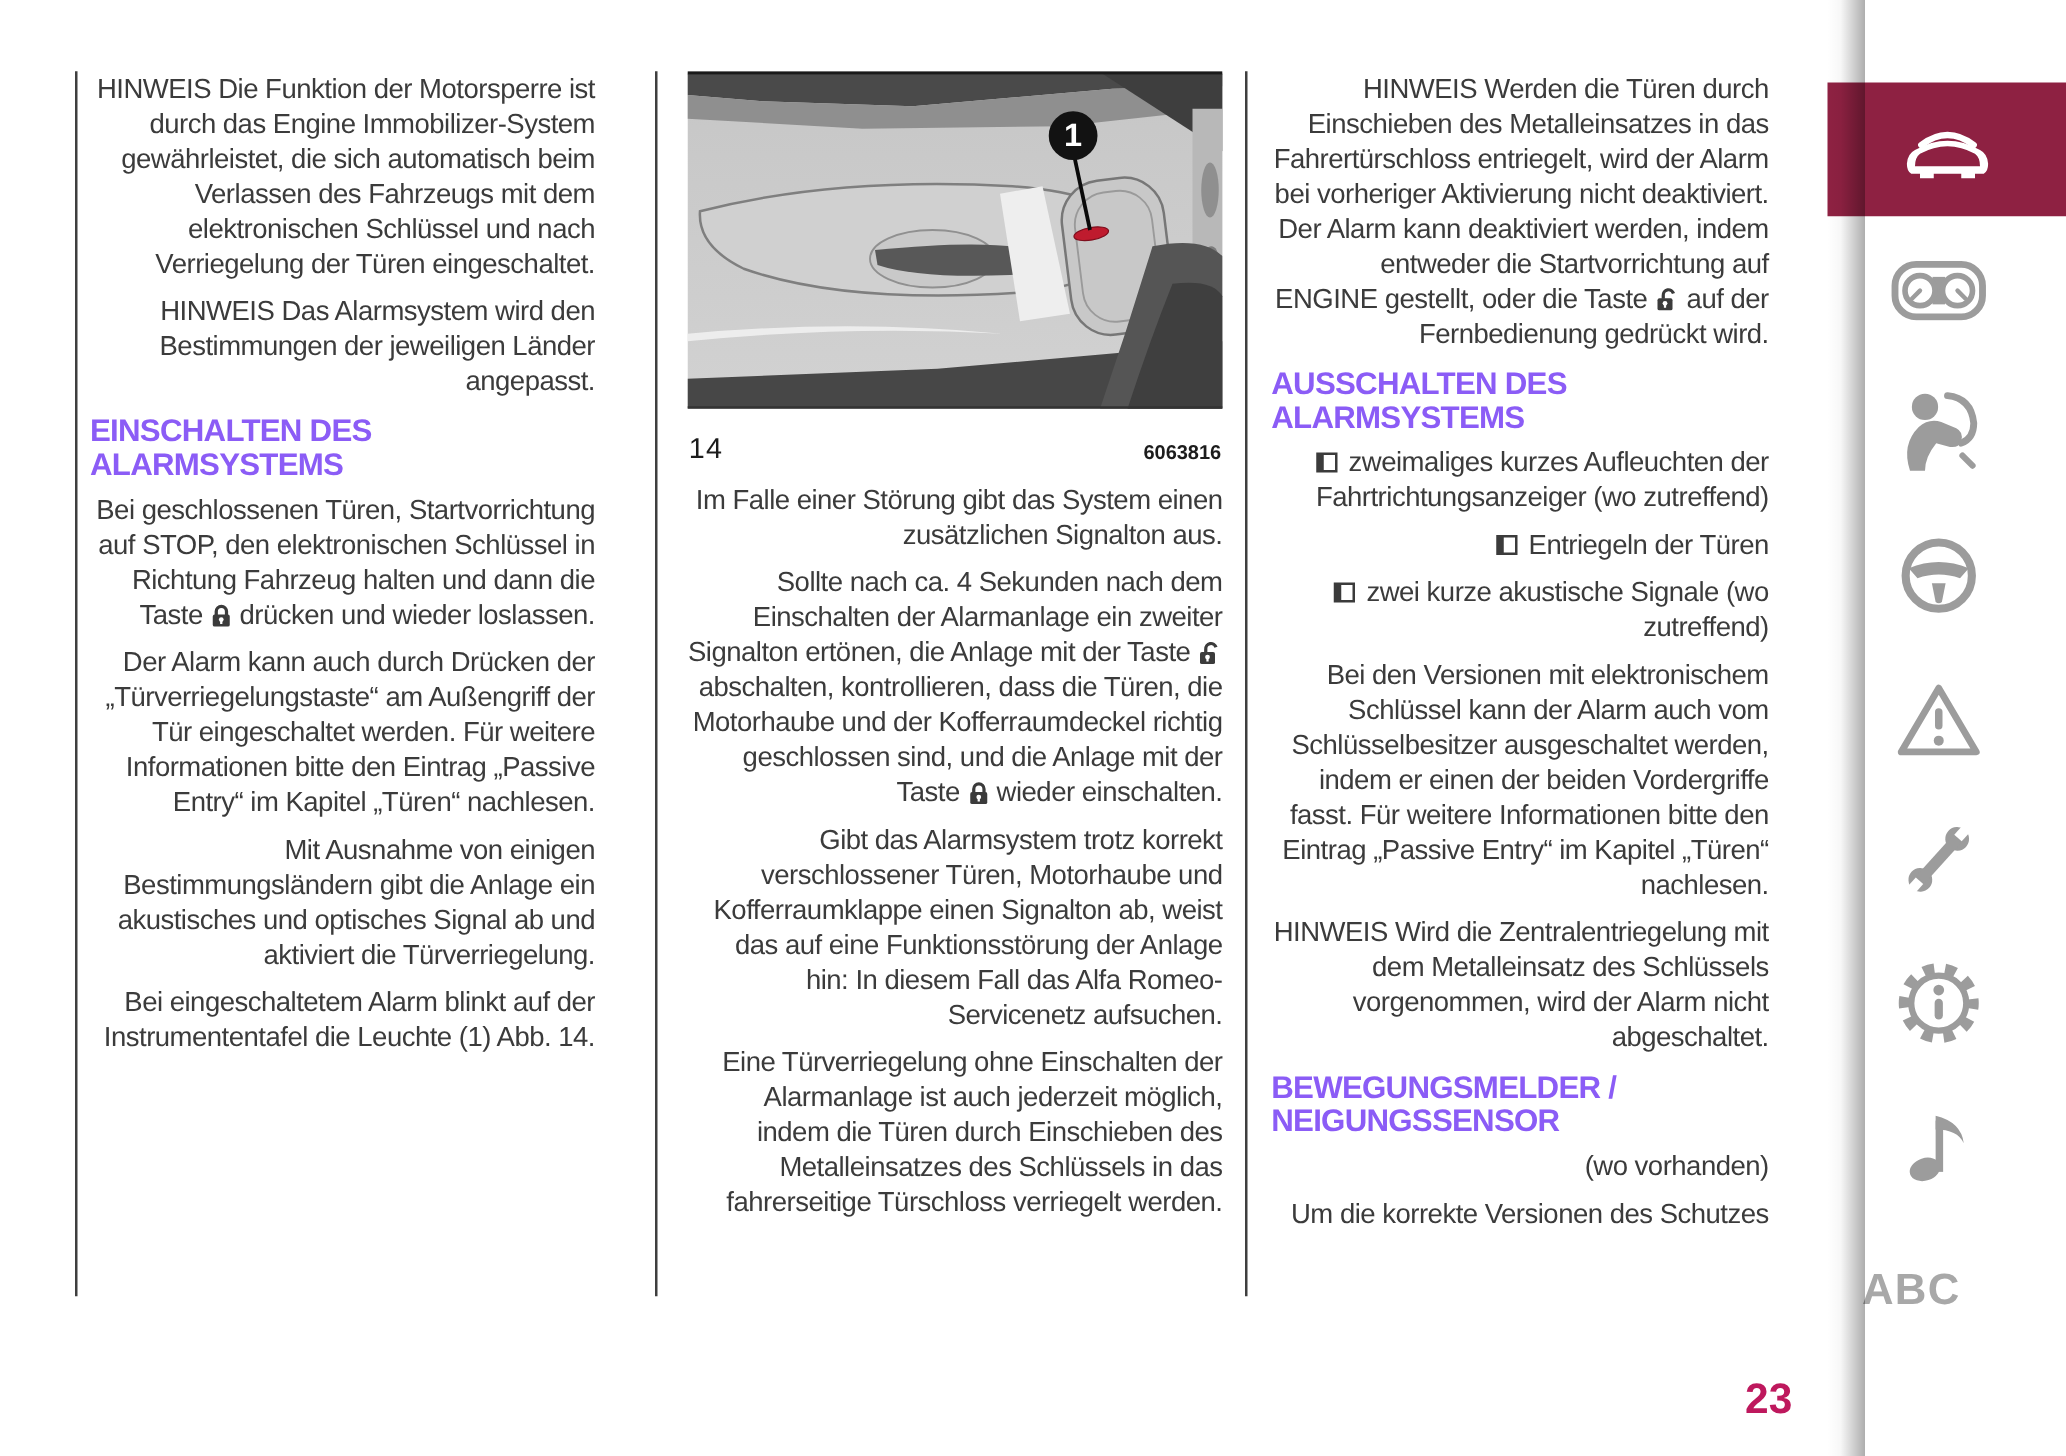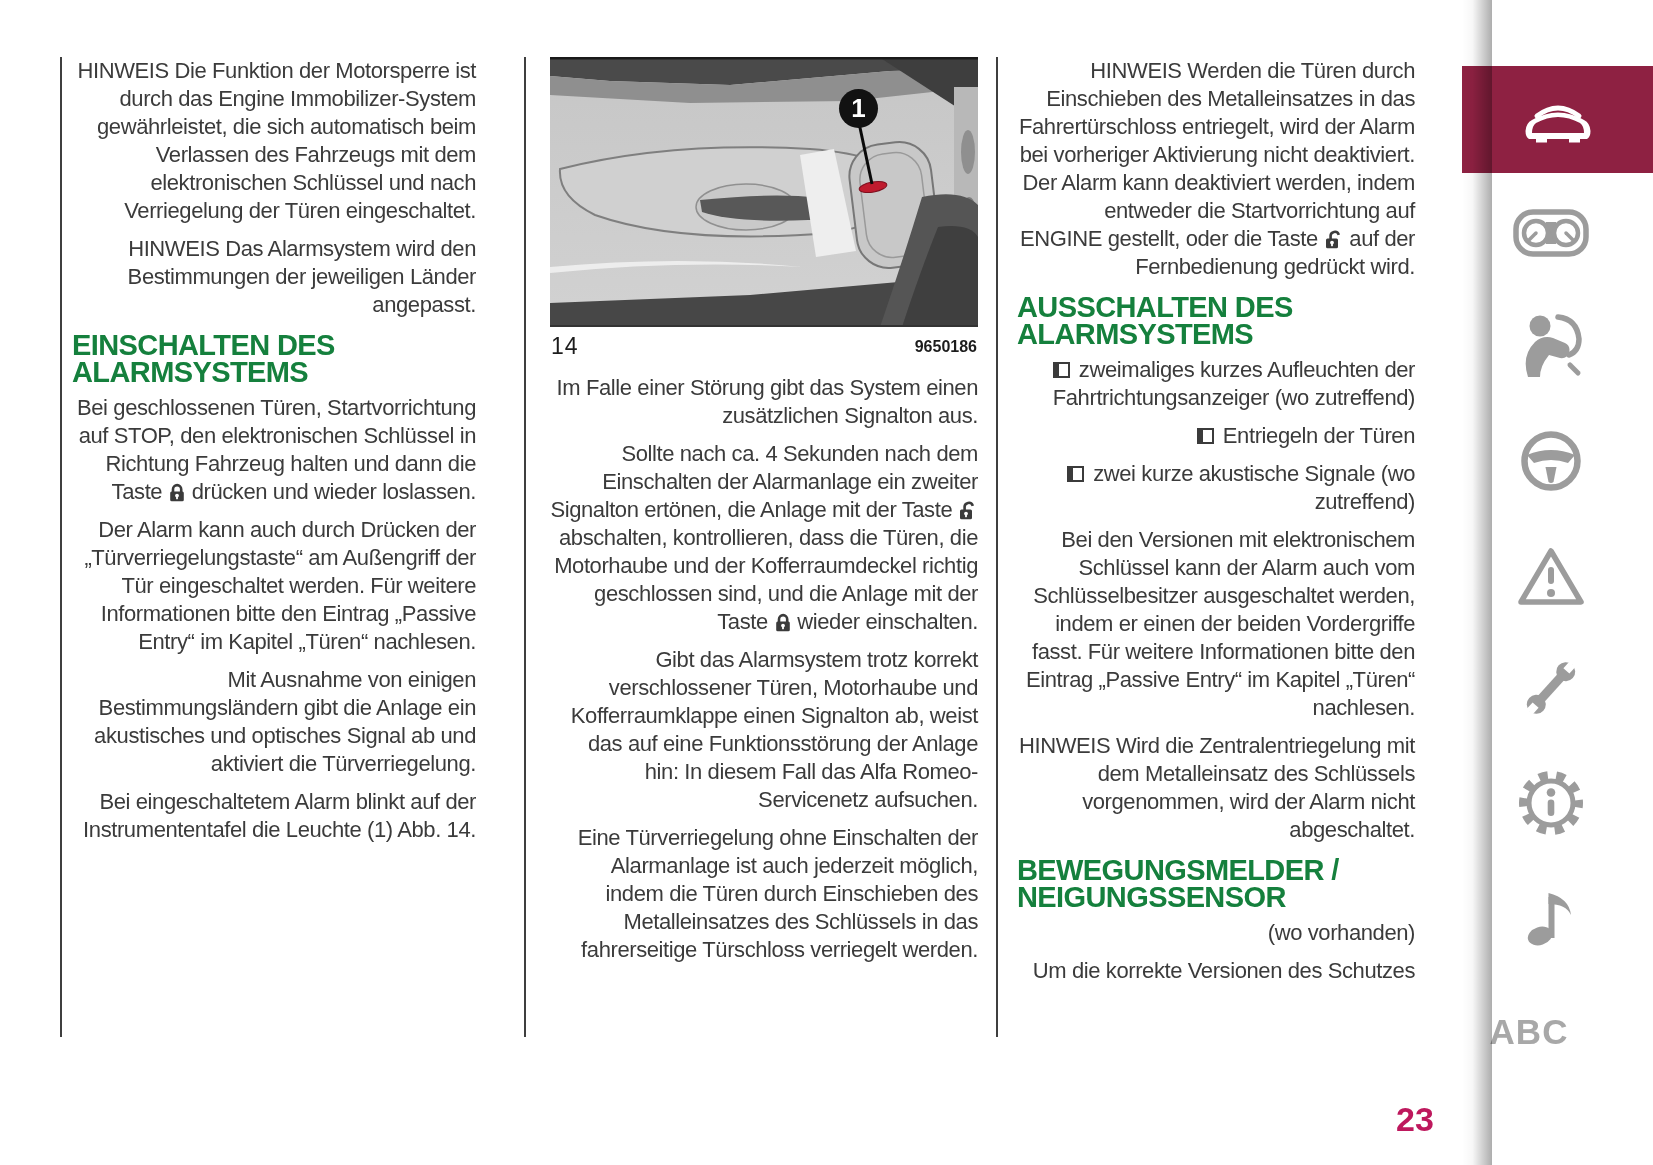--- a/index.html
+++ b/index.html
@@ -1,27 +1,27 @@
 <!DOCTYPE html>
 <html><head>
 <meta charset="utf-8">
 <style>
   html,body{margin:0;padding:0;background:#ffffff;}
   #page{position:relative;width:1653px;height:1165px;background:#ffffff;overflow:hidden;
         font-family:"Liberation Sans",sans-serif;}
   .vrule{position:absolute;top:57px;height:980px;width:2px;background:#3f3f3f;}
   .col{position:absolute;top:57px;}
   .body{font-size:22px;line-height:28px;color:#3b3b3b;letter-spacing:-0.4px;margin:0 0 10px 0;text-align:right;}
-  .redhead{font-size:29px;line-height:27px;font-weight:bold;color:#15803d;letter-spacing:-0.6px;margin:13px 0 8px 0;}
+  .redhead{font-size:25px;line-height:27px;font-weight:bold;color:#8b5cf6;letter-spacing:-0.6px;margin:13px 0 8px 0;}
   .sq{display:inline-block;width:9px;height:12px;border:2.5px solid #3b3b3b;border-left-width:6.5px;
       margin-right:9px;vertical-align:-1px;}
   .lock{vertical-align:-3px;margin:0 1px;}
   
   #figure-wrap{position:absolute;left:550px;top:57px;width:428px;}
-  #fig-caption{display:flex;justify-content:space-between;align-items:center;margin-top:2px;padding:0 1px;}
+  #fig-caption{display:flex;justify-content:space-between;align-items:flex-end;margin-top:13px;padding:0 1px;}
   #fig-num{font-size:23px;color:#1c1c1c;letter-spacing:1px;}
   #fig-code{font-size:16px;font-weight:bold;color:#1c1c1c;}
   #mid-text{margin-top:14px;}
   #callout-badge{position:absolute;left:289px;top:32px;width:39px;height:39px;border-radius:50%;
       background:#121212;color:#fff;font-weight:bold;font-size:26px;display:flex;align-items:center;
       justify-content:center;}
   
   #shadow-strip{position:absolute;left:1462px;top:0;width:30px;height:1165px;
       background:linear-gradient(to right, rgba(0,0,0,0) 0%, rgba(0,0,0,0.03) 35%, rgba(0,0,0,0.32) 100%);z-index:5;}
   #active-tab{position:absolute;left:1462px;top:66px;width:191px;height:107px;background:#8e2142;
@@ -97,21 +97,21 @@
 
       <path d="M372 140 Q412 132 428 148 V270 H330 Q352 206 372 140 Z" fill="#555555"></path>
       <path d="M388 170 Q420 166 428 180 V270 H352 Q370 215 388 170 Z" fill="#3f3f3f"></path>
 
       <rect width="428" height="2.5" fill="#1a1a1a"></rect>
       <rect y="268" width="428" height="2" fill="#333333"></rect>
     </svg>
     <div id="callout-badge">1</div>
     <div id="fig-caption">
       <span id="fig-num">14</span>
-      <span id="fig-code">9650186</span>
+      <span id="fig-code">6063816</span>
     </div>
     <div id="mid-text">
       <p class="body">Im Falle einer Störung gibt das System einen zusätzlichen Signalton aus.</p>
       <p class="body"><span>Sollte nach ca. 4 Sekunden nach dem Einschalten der Alarmanlage ein zweiter Signalton ertönen, die Anlage mit der Taste</span>
         <svg class="lock" width="18" height="19" viewBox="0 0 18 19">
             <path d="M5.6 9 V6.4 a4.2 4.2 0 0 1 8.2 -1.6" fill="none" stroke="#3b3b3b" stroke-width="2.6"></path>
             <rect x="1" y="8.6" width="12" height="9.6" rx="1.5" fill="#3b3b3b"></rect>
             <circle cx="7" cy="12.6" r="1.9" fill="#fff"></circle>
             <rect x="6.1" y="12.8" width="1.8" height="3.4" fill="#fff"></rect>
           </svg>

